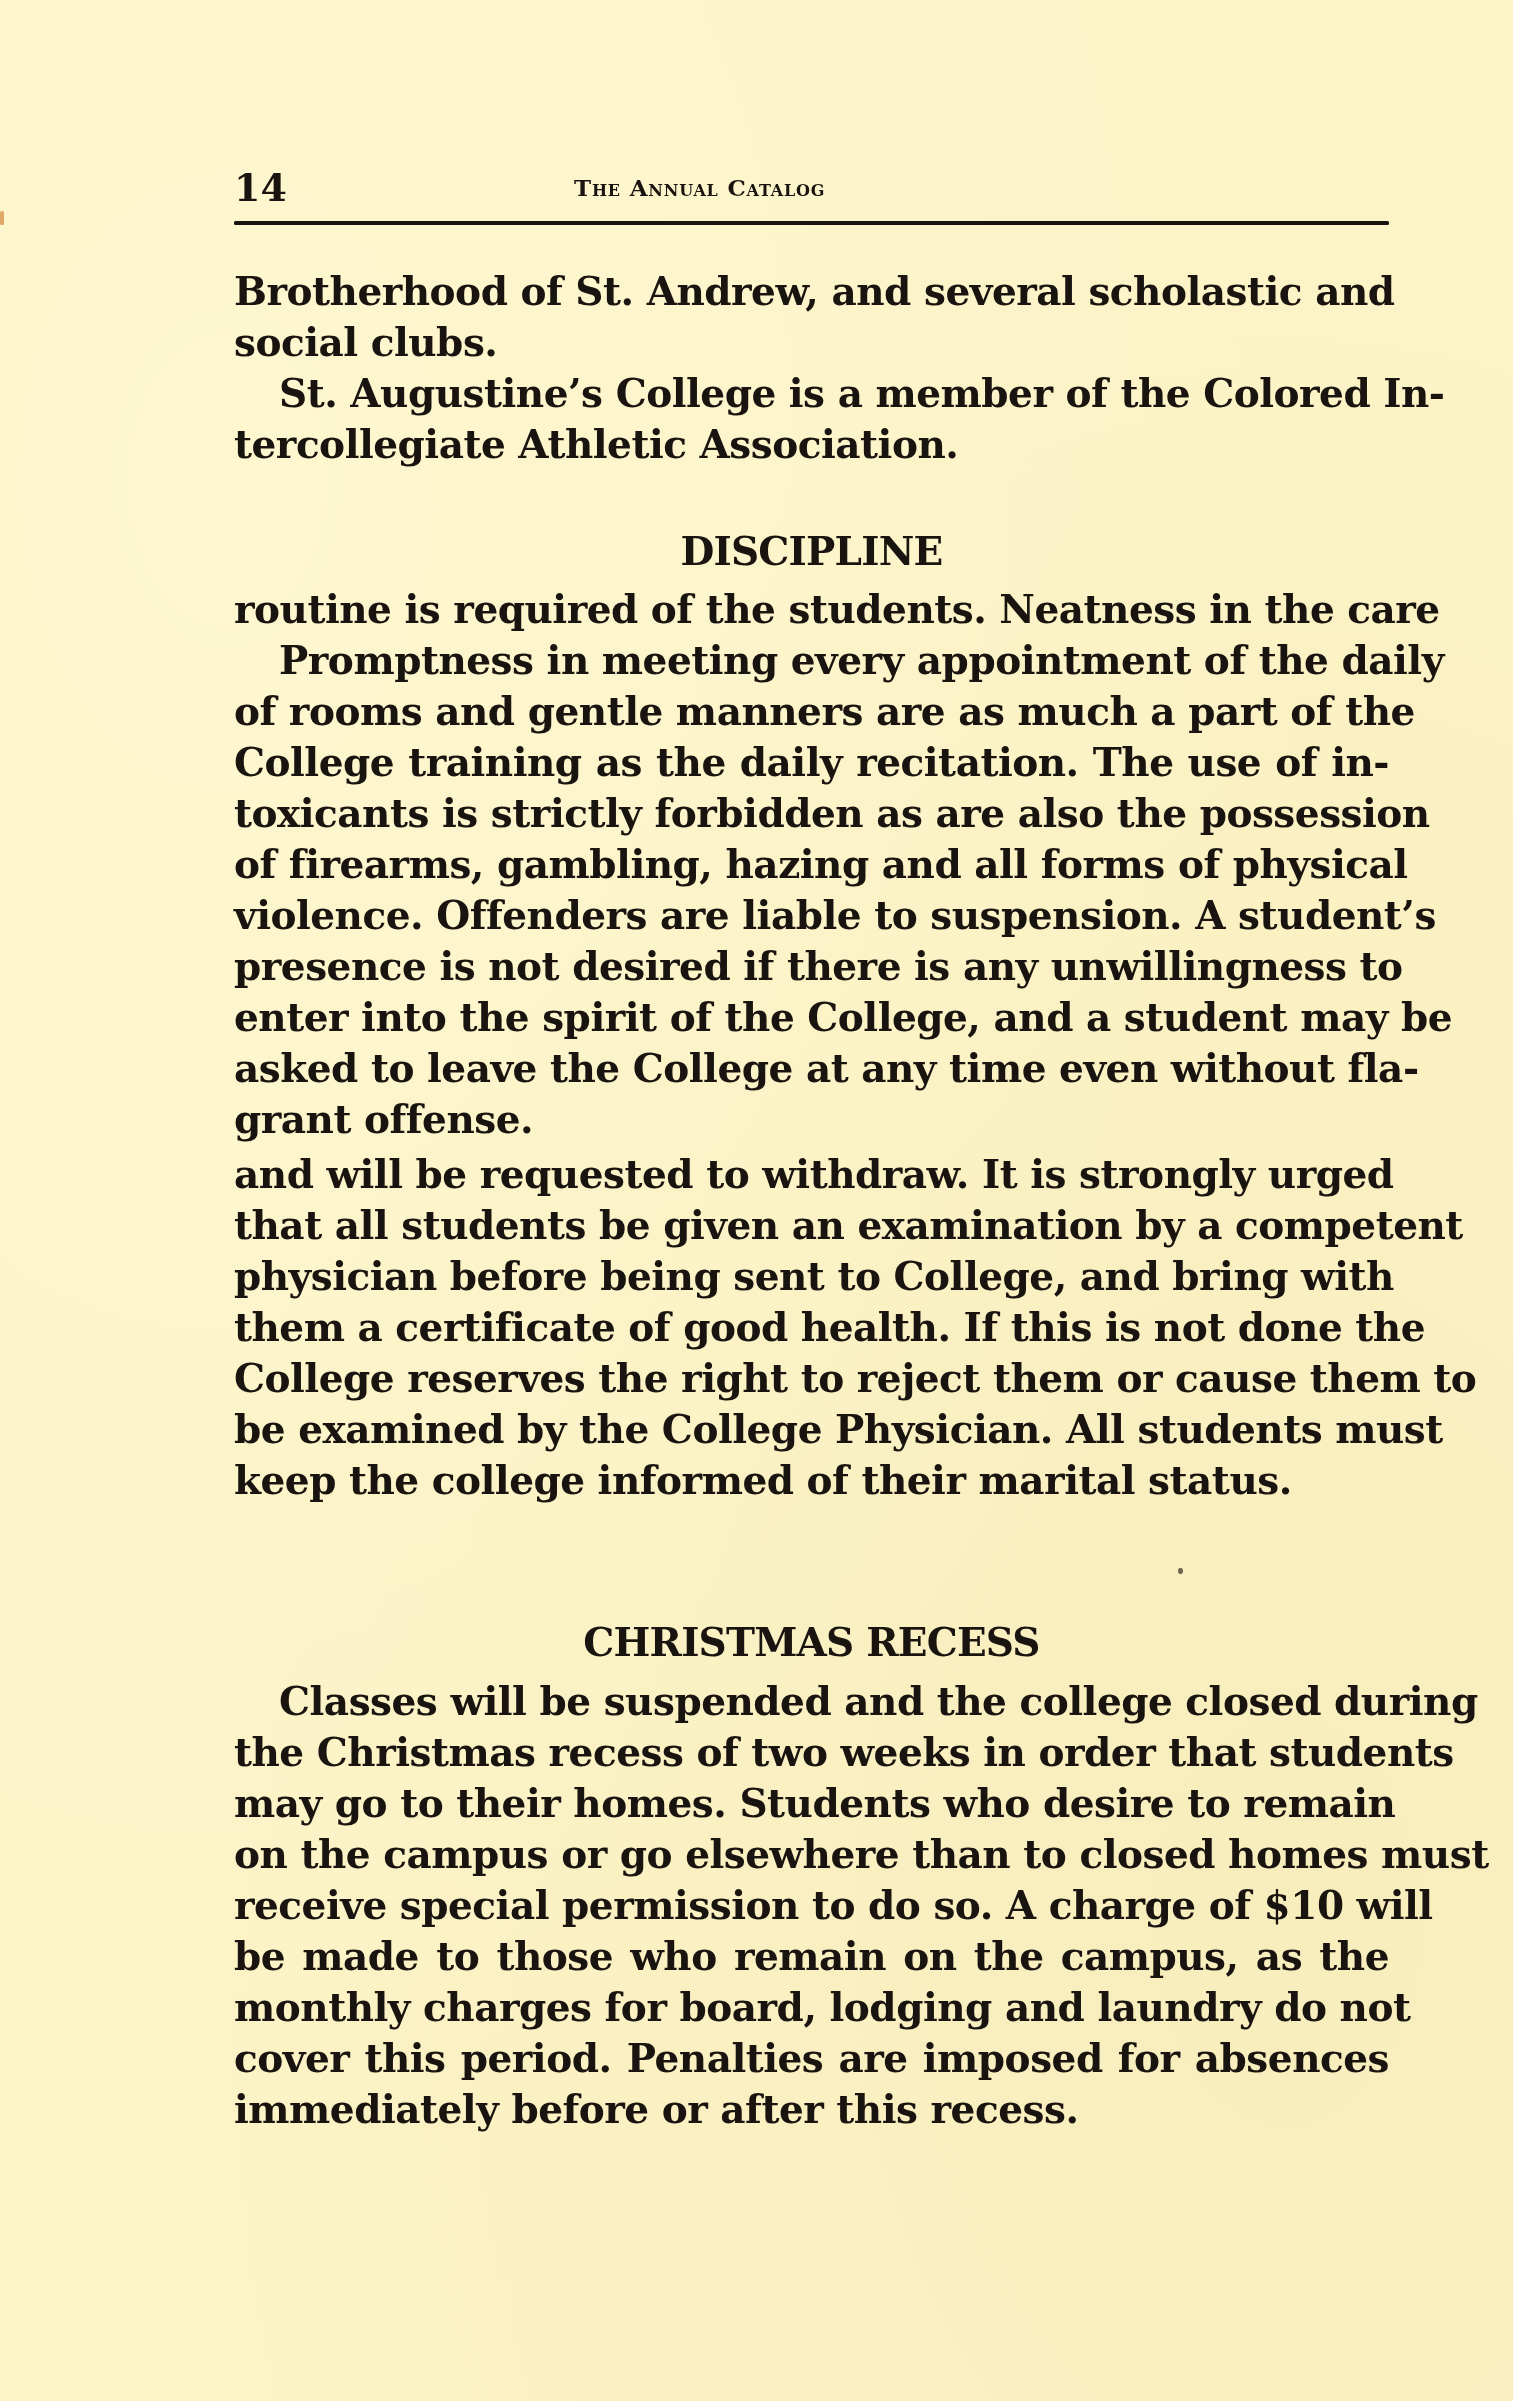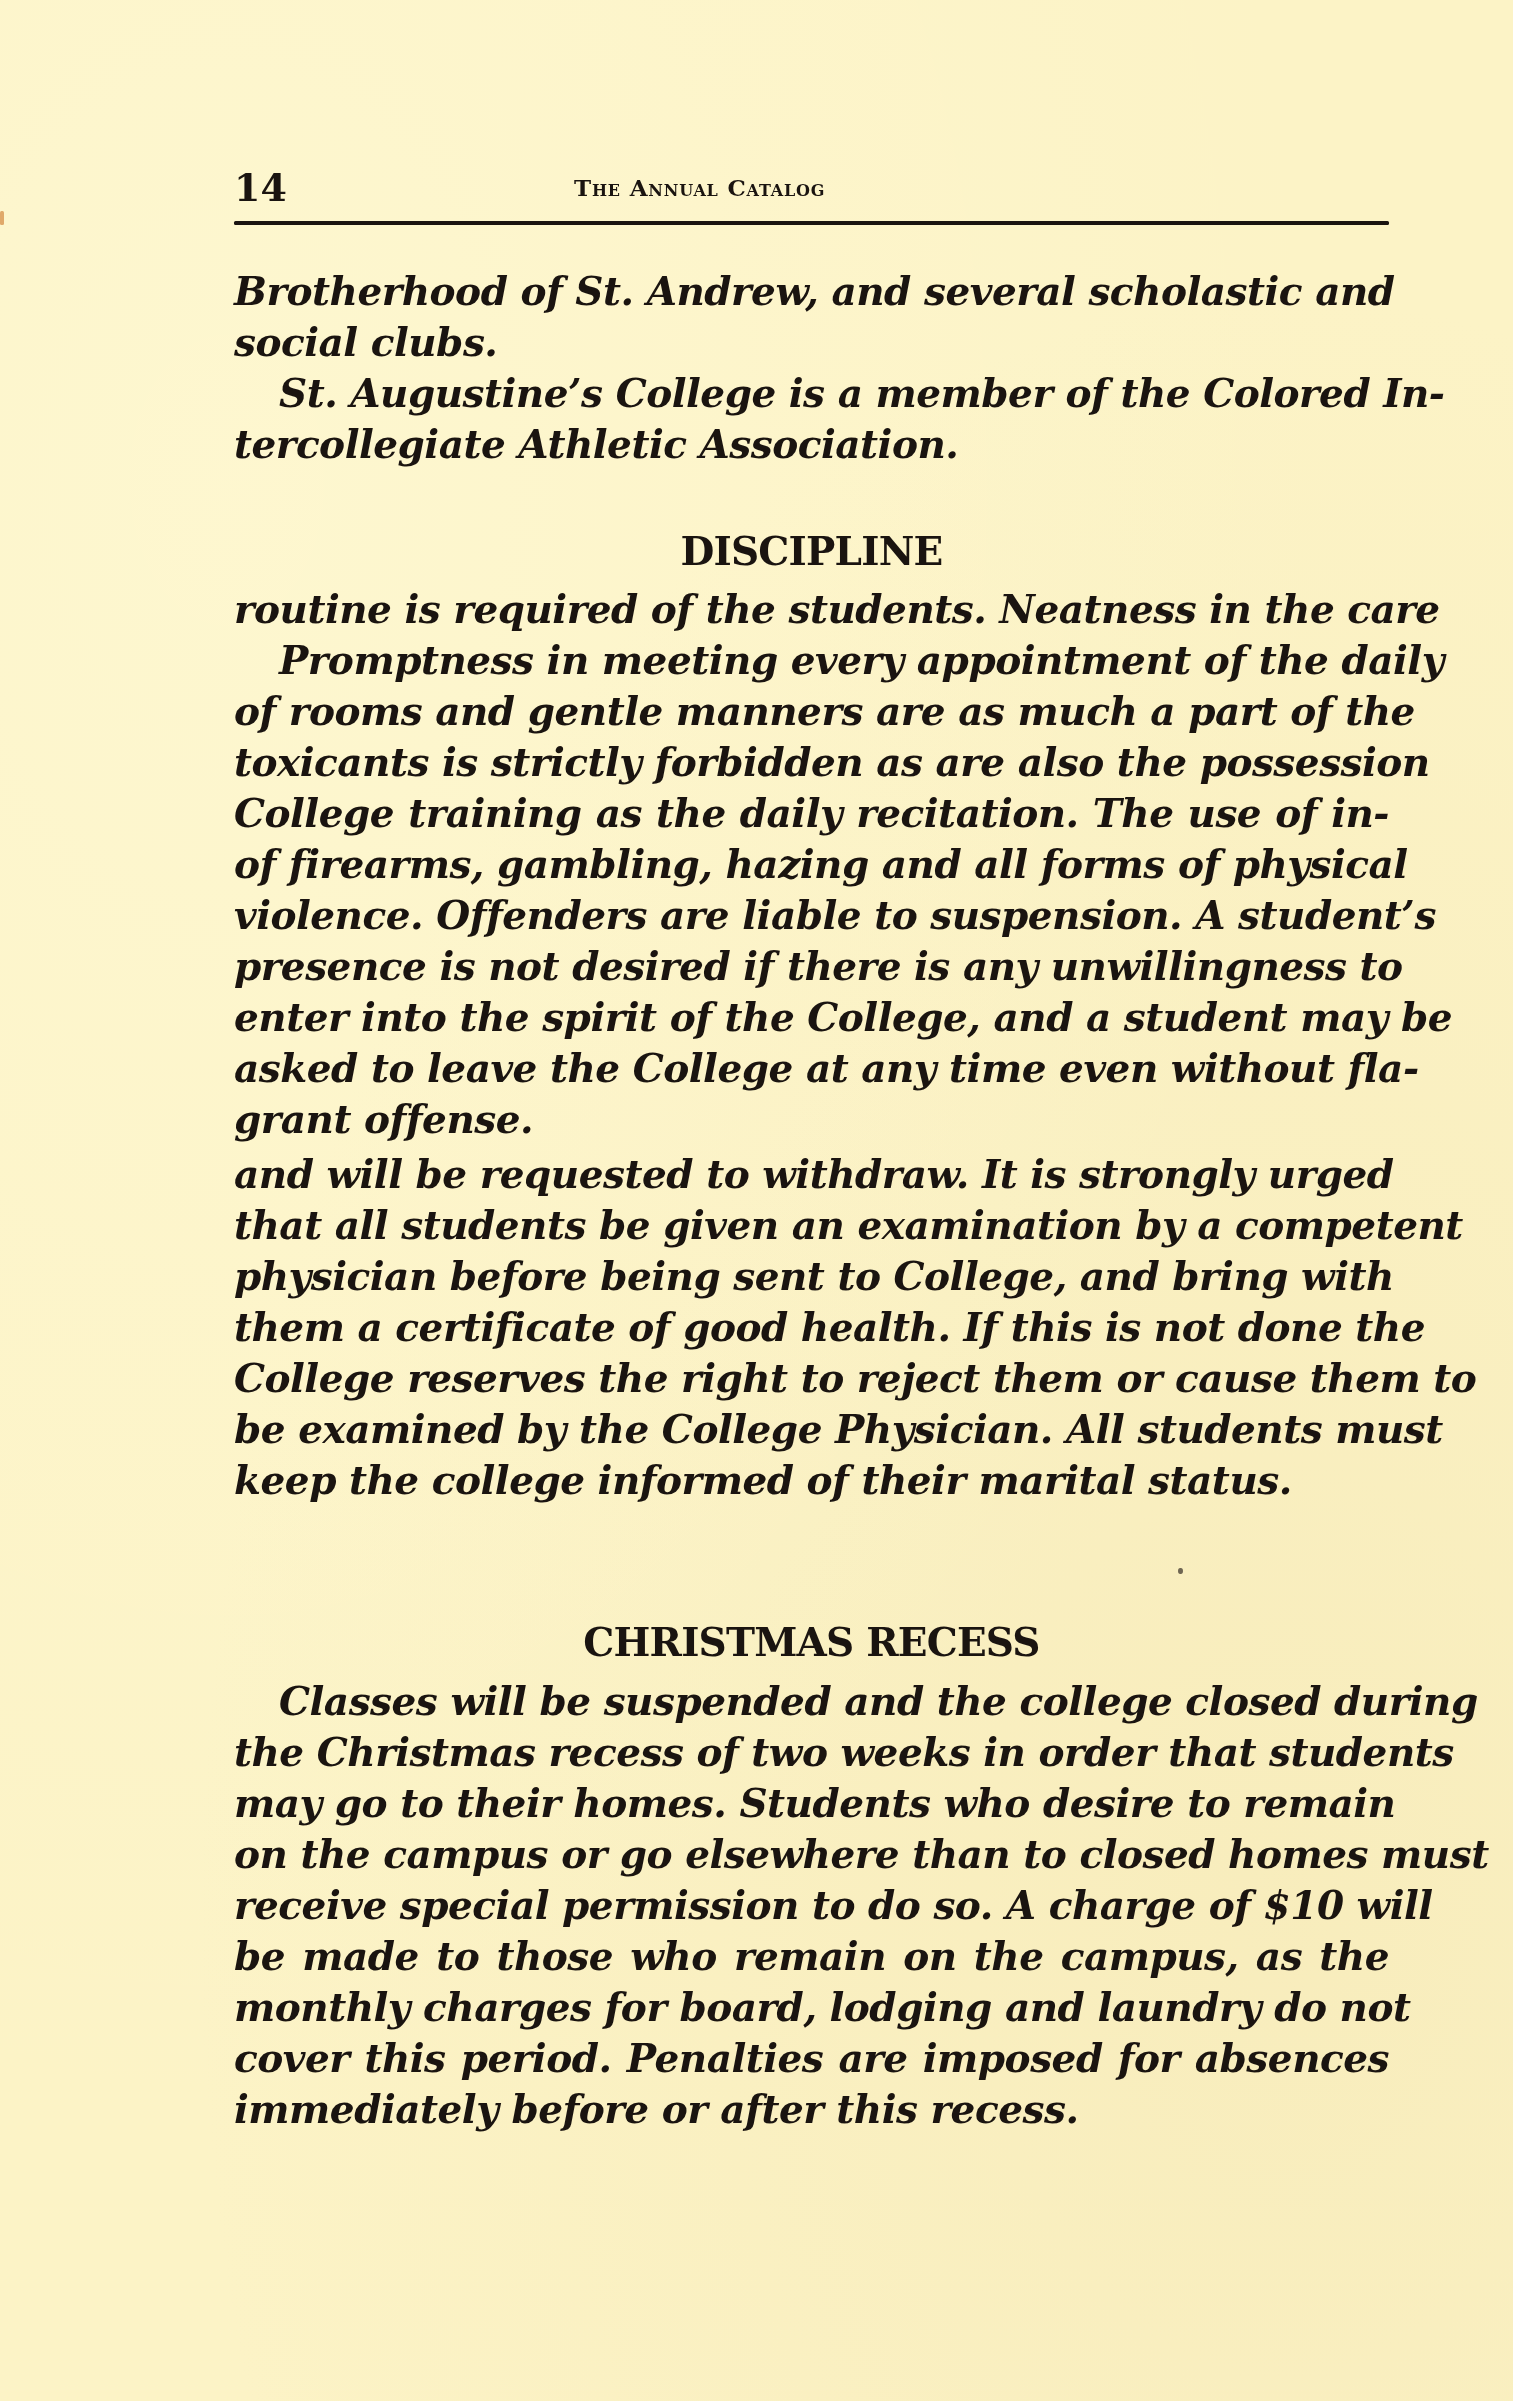--- a/index.html
+++ b/index.html
@@ -55,21 +55,20 @@
       top: 221px;
       width: 1155px;
       height: 3.8px;
       background: #1a1410;
       border-radius: 1.5px;
     }
     .text-block {
       position: absolute;
       left: 234px;
       width: 1155px;
-      font-style: italic;
     }
     .line {
       display: block;
       height: 51px;
       line-height: 51px;
       font-weight: bold;
       font-size: 39px;
       white-space: nowrap;
       text-align: justify;
       text-align-last: justify;
@@ -127,22 +126,22 @@
     <span class="line indent">St. Augustine’s College is a member of the Colored In-</span>
     <span class="line last">tercollegiate Athletic Association.</span>
   </div>
 
   <div class="section-heading" style="top:529px;">DISCIPLINE</div>
 
   <div class="text-block" style="top:584px;">
     <span class="line">routine is required of the students.  Neatness in the care</span>
     <span class="line indent">Promptness in meeting every appointment of the daily</span>
     <span class="line">of rooms and gentle manners are as much a part of the</span>
+    <span class="line">College training as the daily recitation.  The use of in-</span>
     <span class="line">toxicants is strictly forbidden as are also the possession</span>
-    <span class="line">College training as the daily recitation.  The use of in-</span>
     <span class="line">of firearms, gambling, hazing and all forms of physical</span>
     <span class="line">violence.  Offenders are liable to suspension.  A student’s</span>
     <span class="line">presence is not desired if there is any unwillingness to</span>
     <span class="line">enter into the spirit of the College, and a student may be</span>
     <span class="line">asked to leave the College at any time even without fla-</span>
     <span class="line last">grant offense.</span>
   </div>
 
   <div class="text-block" style="top:1149px;">
     <span class="line">and will be requested to withdraw.  It is strongly urged</span>

